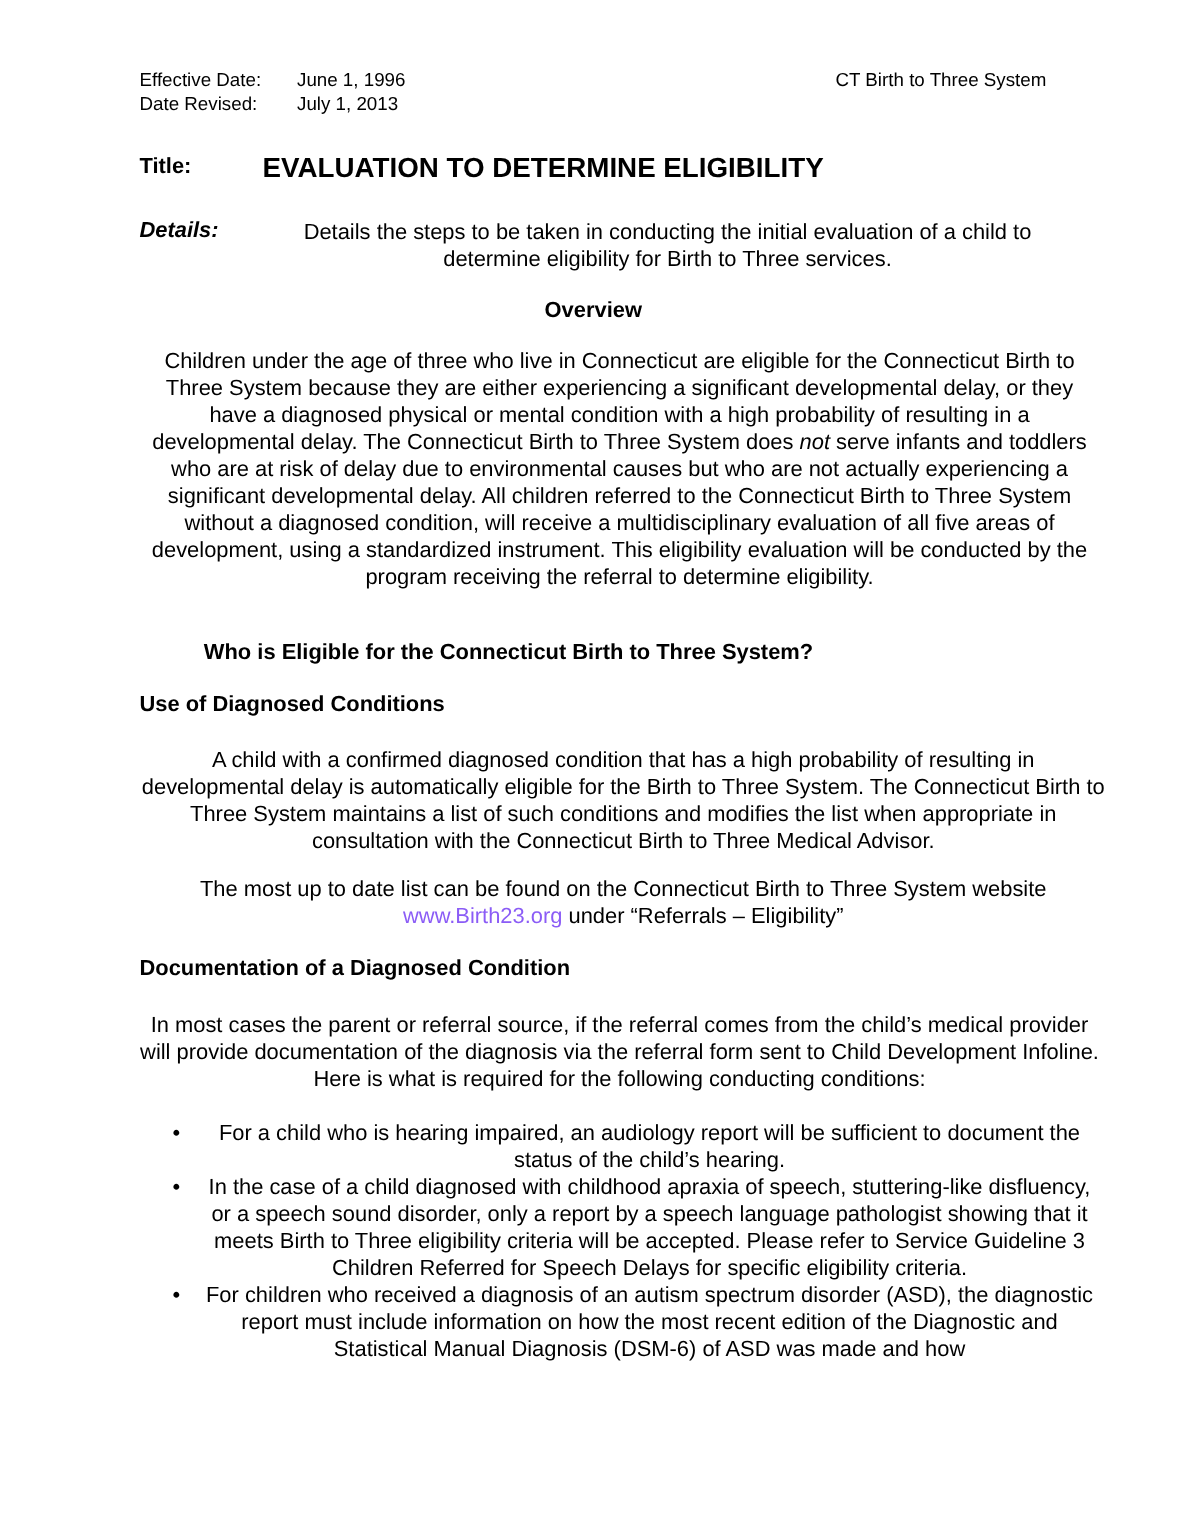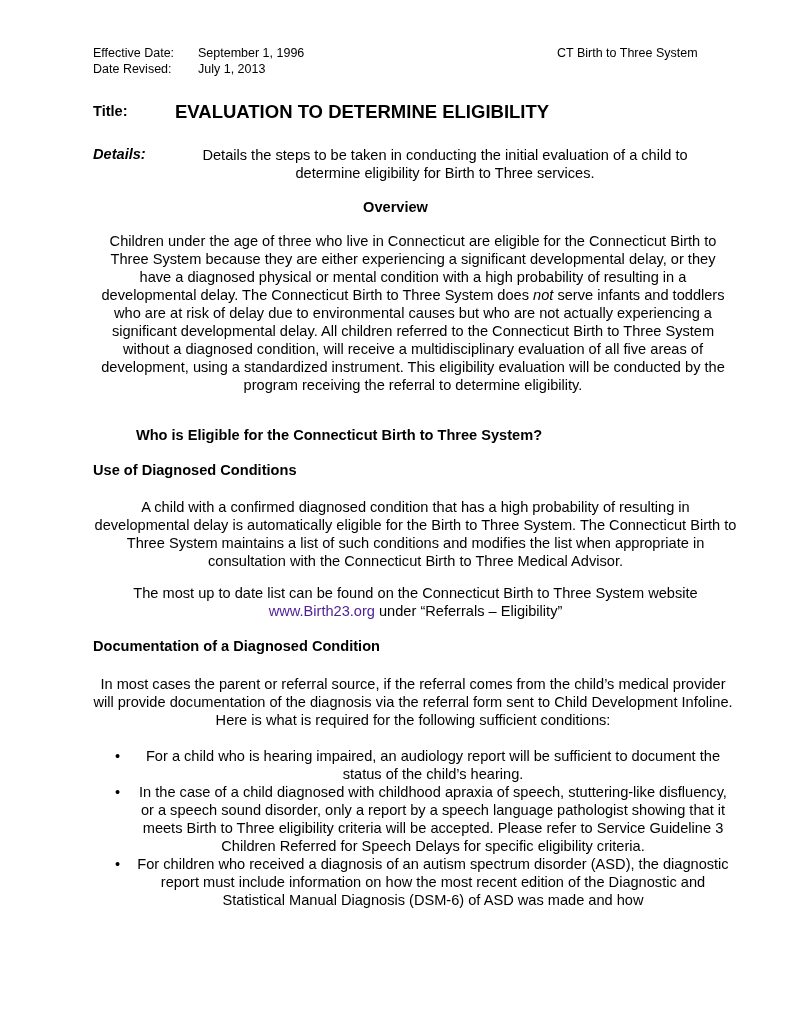--- a/index.html
+++ b/index.html
@@ -16,34 +16,34 @@
   .title-label { left: 93px; top: 103px; font-weight: bold; font-size: 14.6px; }
   .title-text { left: 175px; top: 101px; font-weight: bold; font-size: 18.5px; }
   .purpose-label { left: 93px; top: 146px; font-weight: bold; font-style: italic; font-size: 14.6px; }
   .purpose-text { left: 175px; top: 146px; width: 540px; }
   .overview { left: 0; width: 791px; top: 199px; text-align: center; font-weight: bold; font-size: 14.6px; }
   .p1 { left: 93px; top: 232px; width: 640px; }
   .who { left: 0; width: 678px; top: 427px; text-align: center; font-weight: bold; font-size: 14.6px; }
   .use-h { left: 93px; top: 462px; font-weight: bold; font-size: 14.6px; }
   .p2 { left: 93px; top: 498px; width: 645px; }
   .p3 { left: 93px; top: 584px; width: 645px; }
-  .link { color: #4c1d95; text-decoration: none; }
+  .link { color: #8b5cf6; text-decoration: none; }
   .doc-h { left: 93px; top: 638px; font-weight: bold; font-size: 14.6px; }
   .p4 { left: 93px; top: 675px; width: 640px; }
   ul.bullets { position: absolute; left: 93px; top: 747px; width: 640px; margin: 0; padding: 0; list-style: none; }
   ul.bullets li { position: relative; padding-left: 40px; }
   ul.bullets li .dot { position: absolute; left: 22px; top: 0; }
   em { font-style: italic; }
 </style>
 </head>
 <body>
 
 <div class="abs hdr-left small">
   <div class="row">
-    <span>Effective Date:</span><span>September 1, 1996</span>
+    <span>Effective Date:</span><span>June 1, 1996</span>
   </div>
   <div class="row">
     <span>Date Revised:</span><span>July 1, 2013</span>
   </div>
 </div>
 <div class="abs hdr-right small">CT Birth to Three System</div>
 
 <div class="abs title-label">Title:</div>
 <div class="abs title-text">EVALUATION TO DETERMINE ELIGIBILITY</div>
 
@@ -56,19 +56,19 @@
 <div class="abs who">Who is Eligible for the Connecticut Birth to Three System?</div>
 
 <div class="abs use-h">Use of Diagnosed Conditions</div>
 <div class="abs p2 body-text">A child with a confirmed diagnosed condition that has a high probability of resulting in developmental delay is automatically eligible for the Birth to Three System.  The Connecticut Birth to Three System maintains a list of such conditions and modifies the list when appropriate in consultation with the Connecticut Birth to Three Medical Advisor.</div>
 <div class="abs p3 body-text">
   <span>The most up to date list can be found on the Connecticut Birth to Three System website</span><br>
   <a class="link">www.Birth23.org</a><span> under “Referrals – Eligibility”</span>
 </div>
 
 <div class="abs doc-h">Documentation of a Diagnosed Condition</div>
-<div class="abs p4 body-text">In most cases the parent or referral source, if the referral comes from the child’s medical provider will provide documentation of the diagnosis via the referral form sent to Child Development Infoline.  Here is what is required for the following sufficient conditions:</div>
+<div class="abs p4 body-text">In most cases the parent or referral source, if the referral comes from the child’s medical provider will provide documentation of the diagnosis via the referral form sent to Child Development Infoline.  Here is what is required for the following conducting conditions:</div>
 
 <ul class="bullets body-text">
   <li><span class="dot">•</span><span>For a child who is hearing impaired, an audiology report will be sufficient to document the status of the child’s hearing.</span></li>
   <li><span class="dot">•</span><span>In the case of a child diagnosed with childhood apraxia of speech, stuttering-like disfluency, or a speech sound disorder, only a report by a speech language pathologist showing that it meets Birth to Three eligibility criteria will be accepted.  Please refer to Service Guideline 3 Children Referred for Speech Delays for specific eligibility criteria.</span></li>
   <li><span class="dot">•</span><span>For children who received a diagnosis of an autism spectrum disorder (ASD), the diagnostic report must include information on how the most recent edition of the Diagnostic and Statistical Manual Diagnosis (DSM-6) of ASD was made and how</span></li>
 </ul>
 
 </body></html>

